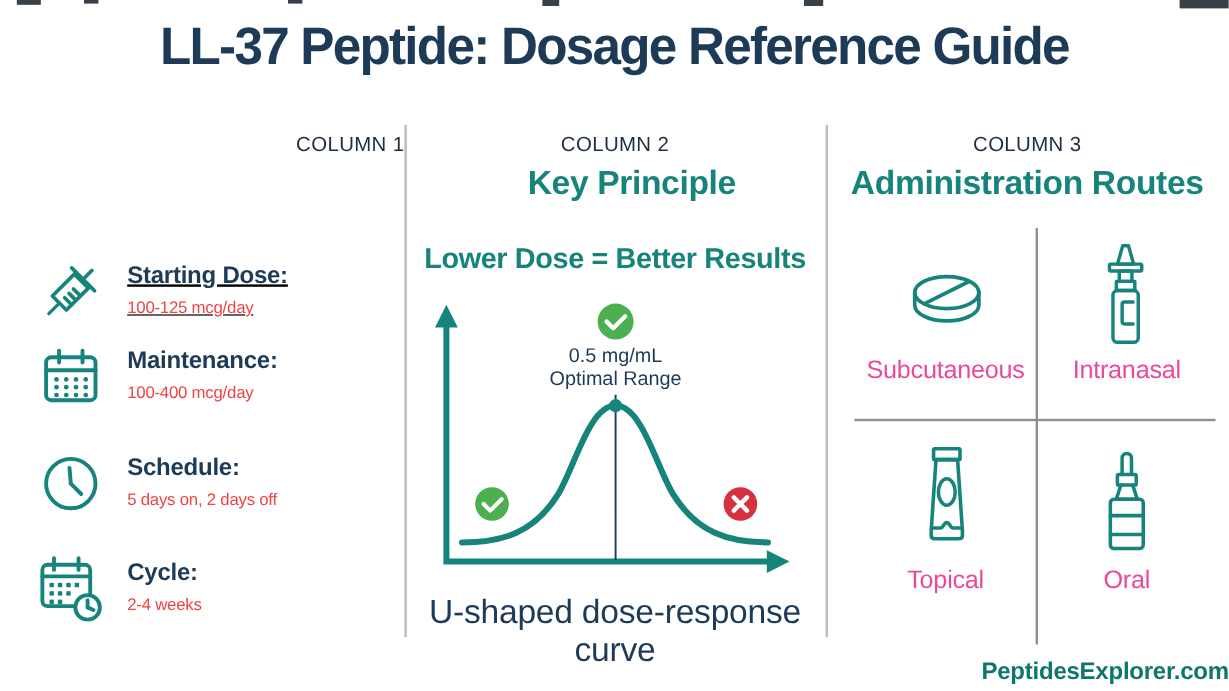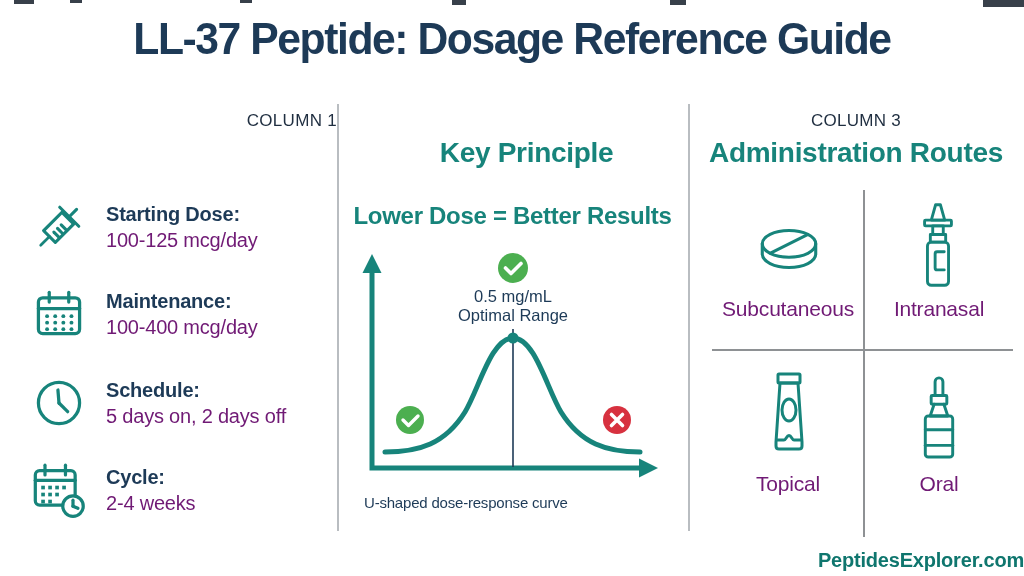--- a/index.html
+++ b/index.html
@@ -27,34 +27,34 @@
     letter-spacing:.3px; text-align:center;
   }
   .col-heading {
     position:absolute; top:137px; font-size:28px; font-weight:bold;
     color:#17847b; text-align:center; letter-spacing:-.3px;
   }
 
   .dose-row { position:absolute; left:30px; display:flex; align-items:center; gap:18px; height:62px; }
   .dose-row .icon-box { width:58px; display:flex; justify-content:center; flex:none; }
   .dose-label { font-size:20px; font-weight:bold; color:#1d3a57; line-height:26px; letter-spacing:-.2px; }
-  .dose-value { font-size:20px; color:#701a75; line-height:26px; letter-spacing:-.2px; }
+  .dose-value { font-size:14px; color:#ef4444; line-height:26px; letter-spacing:-.2px; }
 
   .principle {
     position:absolute; top:202px; left:337px; width:351px; text-align:center;
     font-size:24px; font-weight:bold; color:#17847b; letter-spacing:-.3px;
   }
   .chart-wrap { position:absolute; left:357px; top:250px; width:310px; height:230px; }
   .chart-caption {
-    position:absolute; top:494px; left:337px; width:351px; 
-    font-size:15px; color:#1d3a57; letter-spacing:-.2px;margin-left:27px;
+    position:absolute; top:494px; left:337px; width:351px; text-align:center;
+    font-size:28px; color:#1d3a57; letter-spacing:-.2px;
   }
 
   .route-cell { position:absolute; text-align:center; }
-  .route-label { position:absolute; font-size:21px; color:#701a75; text-align:center; letter-spacing:-.2px; }
+  .route-label { position:absolute; font-size:21px; color:#ec4899; text-align:center; letter-spacing:-.2px; }
 
   .footer {
     position:absolute; bottom:4px; right:0px; font-size:20px; color:#0f766e; letter-spacing:-.2px;font-weight:bold;
   }
 
   svg.ic { stroke:#17847b; fill:none; stroke-linecap:round; stroke-linejoin:round; }
   svg text { font-family:"Liberation Sans","DejaVu Sans",sans-serif; }
 </style>
 </head>
 <body>
@@ -68,21 +68,21 @@
   <div class="artifact" style="left:670px;top:0;width:16px;height:5px;"></div>
   <div class="artifact" style="left:983px;top:0;width:41px;height:7px;"></div>
 
   <h1 class="page-title">LL-37 Peptide: Dosage Reference Guide</h1>
 
   <div class="v-divider" style="left:337px;"></div>
   <div class="v-divider" style="left:688px;"></div>
 
   <div class="eyebrow" style="left:0;width:337px;text-align:right;">COLUMN 1</div>
 
-  <div class="dose-row" style="top:196px;">
+  <div class="dose-row" style="top:212px;text-decoration:underline;">
     <span class="icon-box">
       <svg class="ic" width="58" height="58" viewBox="0 0 56 56" stroke-width="3">
         <g transform="rotate(-45 28 28)">
           <line x1="3" y1="28" x2="15" y2="28" stroke-width="2.6"></line>
           <rect x="15" y="20" width="25" height="16"></rect>
           <line x1="21" y1="28" x2="21" y2="34.5"></line>
           <line x1="26" y1="28" x2="26" y2="34.5"></line>
           <line x1="31" y1="28" x2="31" y2="34.5"></line>
           <line x1="42" y1="15" x2="42" y2="41"></line>
           <line x1="42" y1="28" x2="52" y2="28"></line>
@@ -160,20 +160,21 @@
         <line x1="39" y1="41" x2="39" y2="35.5"></line>
         <line x1="39" y1="41" x2="43.5" y2="43"></line>
       </svg>
     </span>
     <span>
       <div class="dose-label">Cycle:</div>
       <div class="dose-value">2-4 weeks</div>
     </span>
   </div>
 
+  <div class="eyebrow" style="left:337px;width:351px;">COLUMN 2</div>
   <div class="col-heading" style="left:337px;width:351px;padding-left:28px;">Key Principle</div>
   <div class="principle">Lower Dose = Better Results</div>
 
   <div class="chart-wrap">
     <svg width="310" height="230" viewBox="0 0 310 230">
 
       <path d="M15,20 V218 H283" stroke="#17847b" stroke-width="5" fill="none"></path>
       <polygon points="15,4 5.5,23 24.5,23" fill="#17847b"></polygon>
       <polygon points="301,218 282,208.5 282,227.5" fill="#17847b"></polygon>
 

